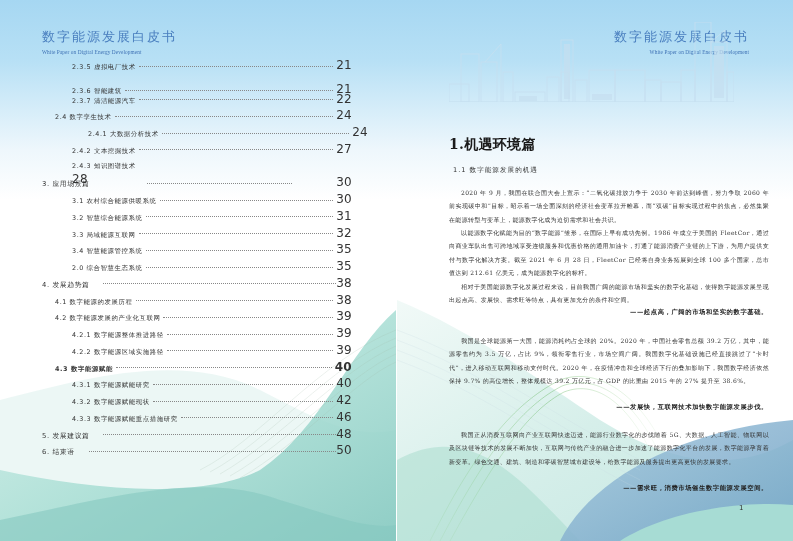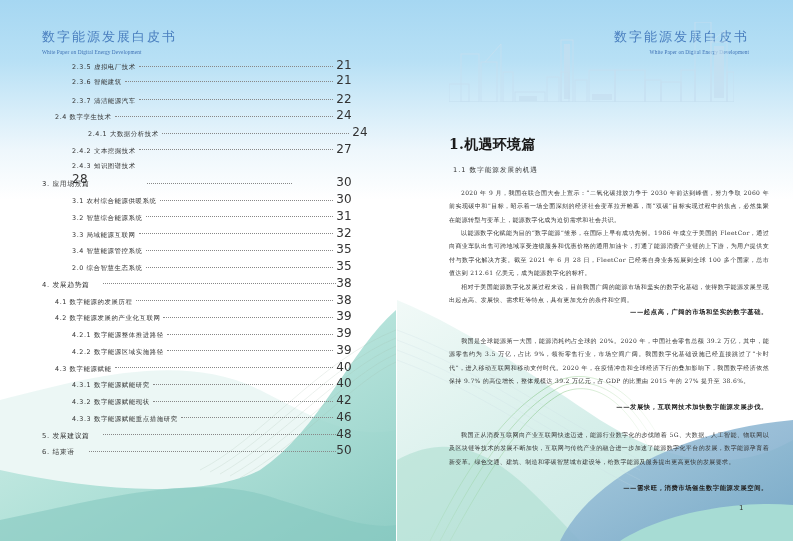--- a/index.html
+++ b/index.html
@@ -135,21 +135,21 @@
       <div class="cn">数字能源发展白皮书</div>
       <div class="en">White Paper on Digital Energy Development</div>
     </div>
 
     <div class="toc" id="toc">
         <div class="toc-row l3" style="top: -3px; left: 72px; width: 280px;">
           <span class="lbl">2.3.5 虚拟电厂技术</span>
           <span class="dots"></span>
           <span class="pg">21</span>
         </div>
-        <div class="toc-row l3" style="top: 12px; left: 72px; width: 280px;">
+        <div class="toc-row l3" style="top: 21px; left: 72px; width: 280px;">
           <span class="lbl">2.3.6 智能建筑</span>
           <span class="dots"></span>
           <span class="pg">21</span>
         </div>
         <div class="toc-row l3" style="top: 30.5px; left: 72px; width: 280px;">
           <span class="lbl">2.3.7 清洁能源汽车</span>
           <span class="dots"></span>
           <span class="pg">22</span>
         </div>
         <div class="toc-row l2" style="top: 47.25px; left: 55px; width: 297px;">
@@ -220,21 +220,21 @@
         <div class="toc-row l3" style="top: 265px; left: 72px; width: 280px;">
           <span class="lbl">4.2.1 数字能源整体推进路径</span>
           <span class="dots"></span>
           <span class="pg">39</span>
         </div>
         <div class="toc-row l3" style="top: 281.75px; left: 72px; width: 280px;">
           <span class="lbl">4.2.2 数字能源区域实施路径</span>
           <span class="dots"></span>
           <span class="pg">39</span>
         </div>
-        <div class="toc-row l2" style="top: 298.5px; left: 55px; width: 297px;">
+        <div class="toc-row l2" style="top: 298.5px; left: 55px; width: 297px; font-weight: bold;">
           <span class="lbl">4.3 数字能源赋能</span>
           <span class="dots"></span>
           <span class="pg">40</span>
         </div>
         <div class="toc-row l3" style="top: 315.25px; left: 72px; width: 280px;">
           <span class="lbl">4.3.1 数字能源赋能研究</span>
           <span class="dots"></span>
           <span class="pg">40</span>
         </div>
         <div class="toc-row l3" style="top: 332px; left: 72px; width: 280px;">

